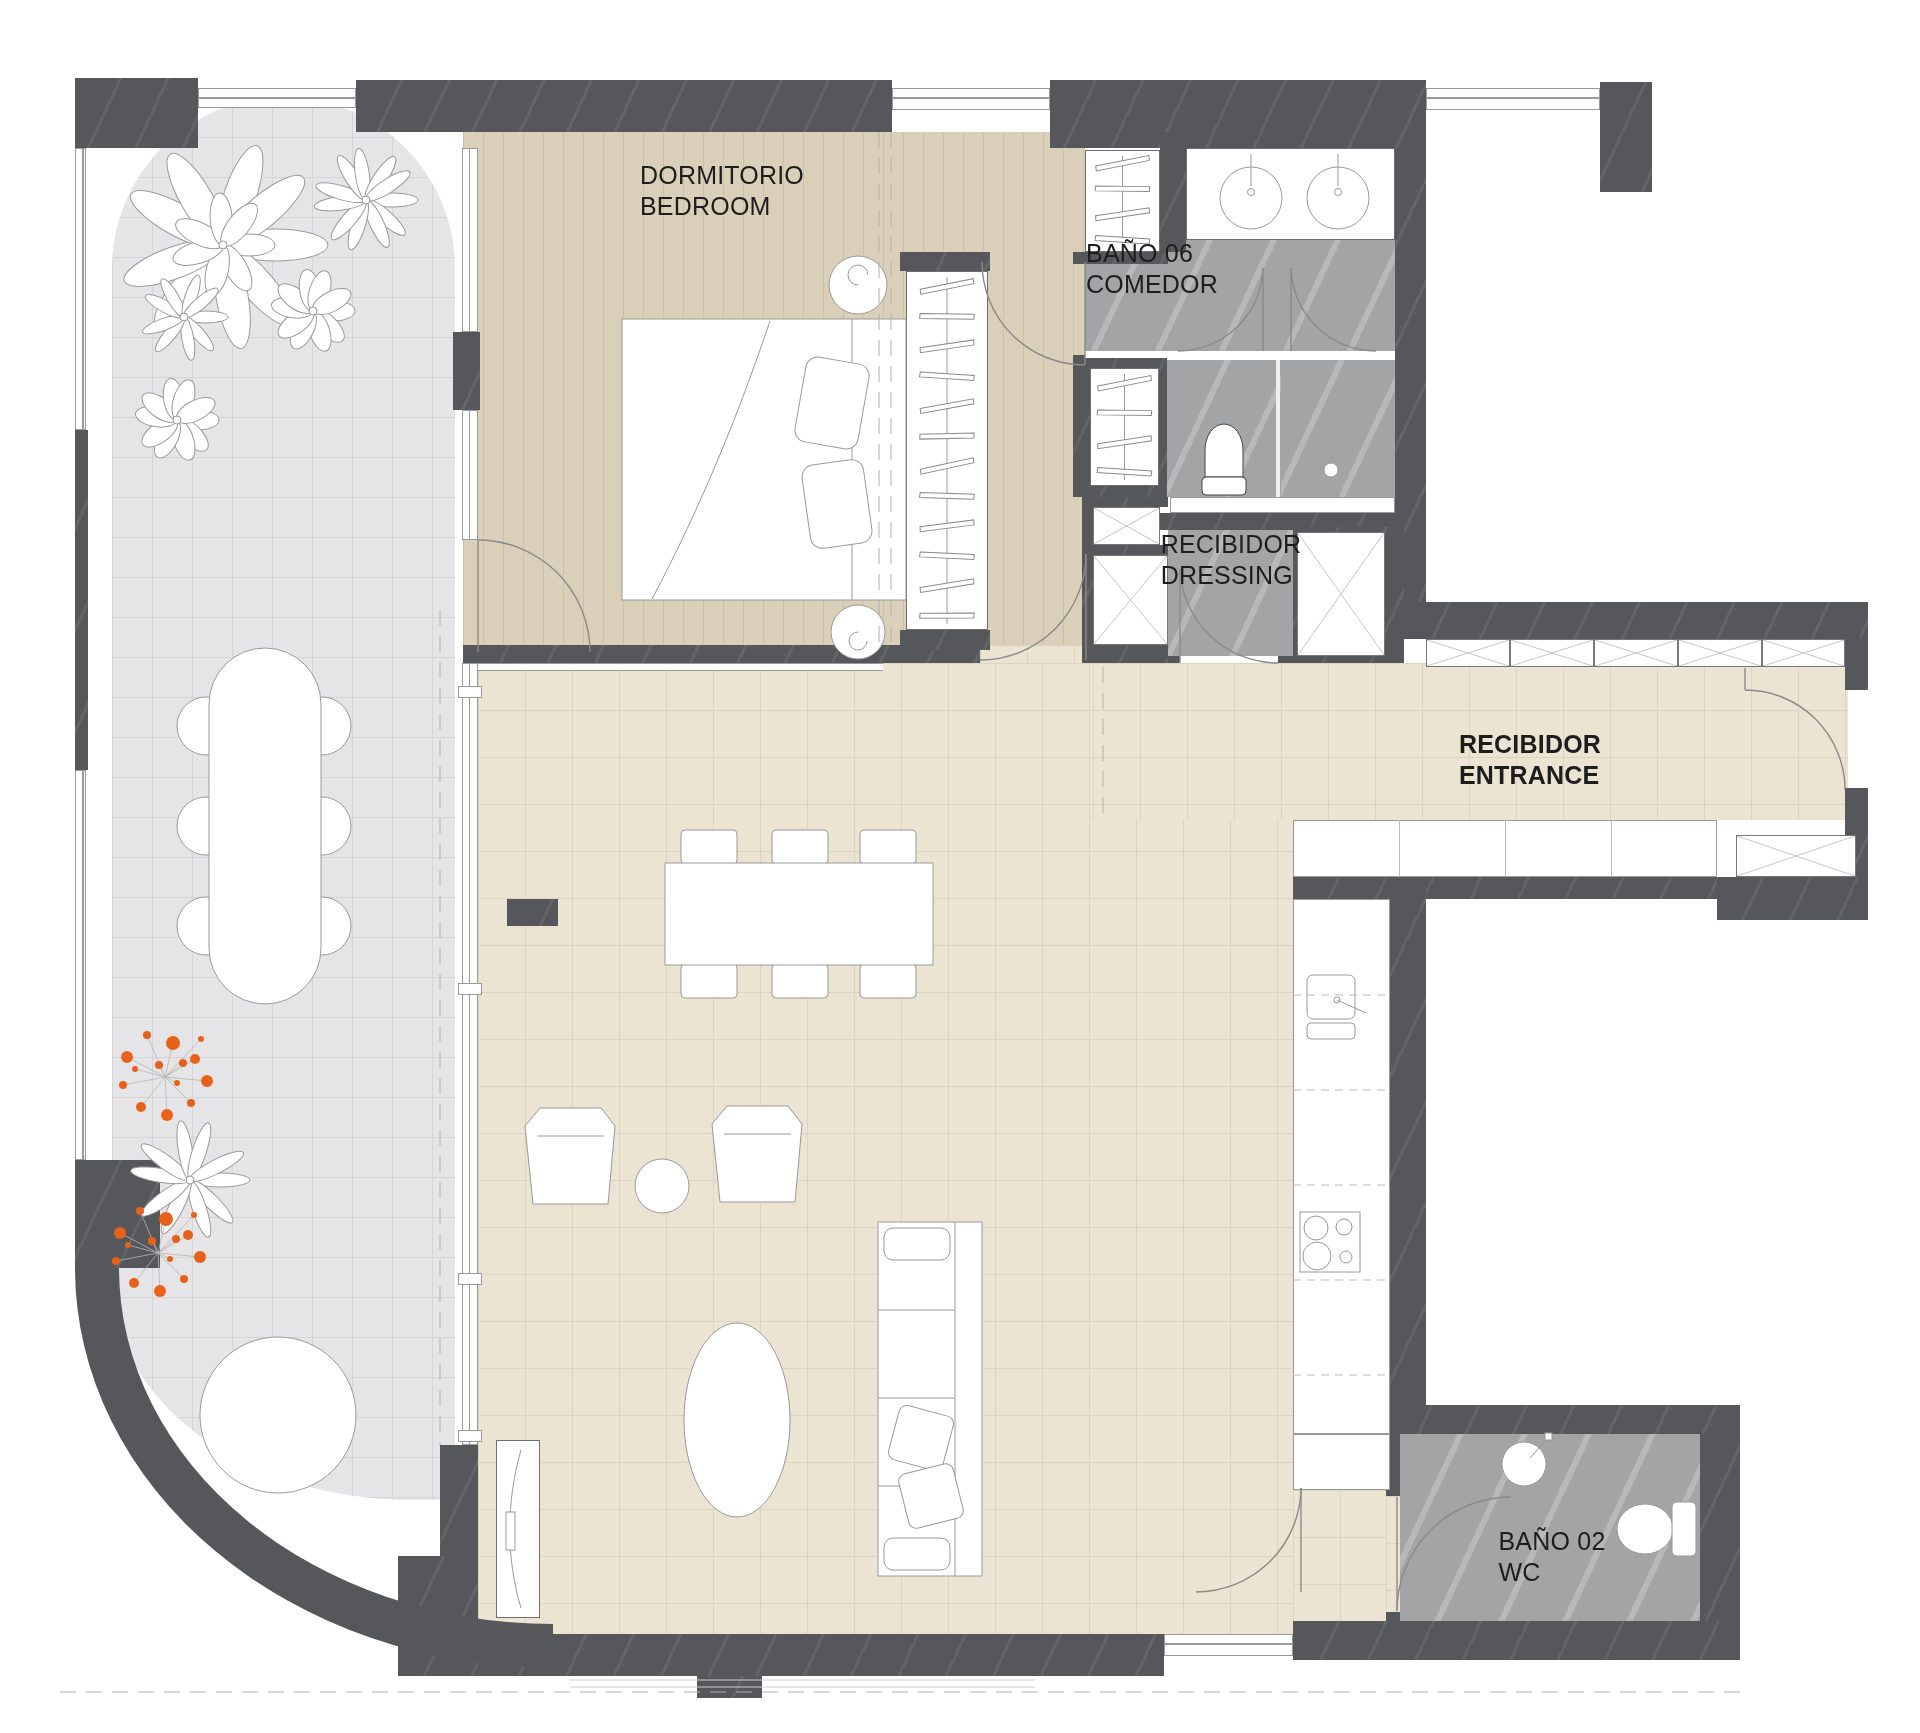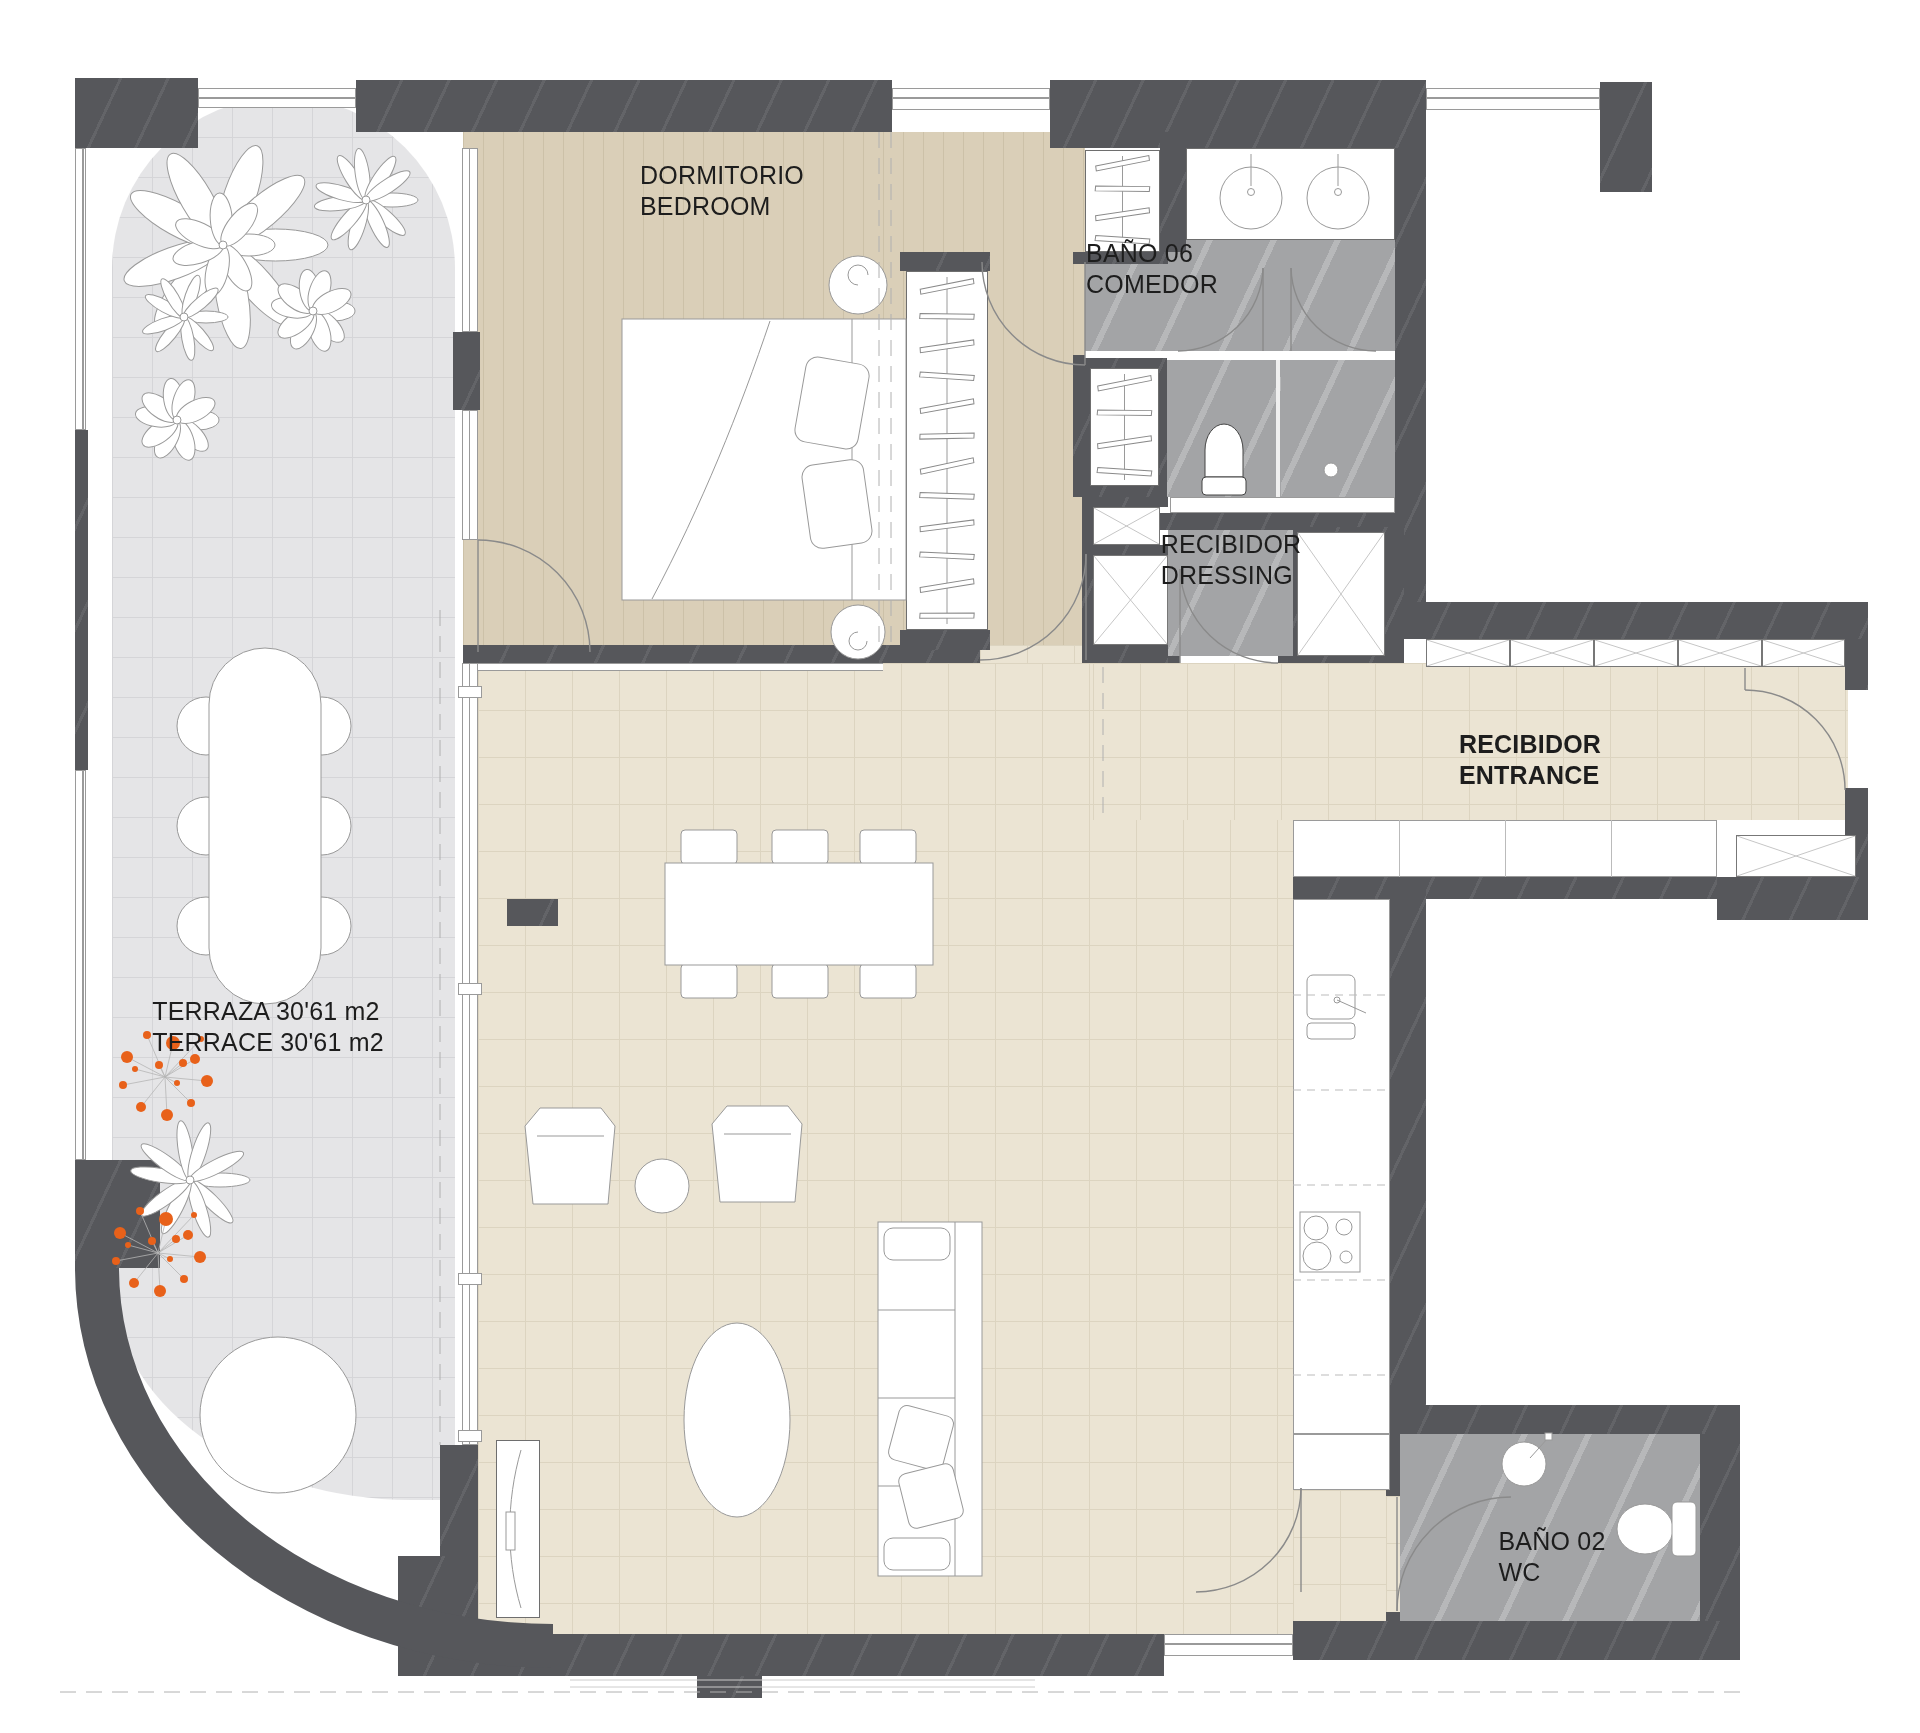--- a/index.html
+++ b/index.html
@@ -474,24 +474,20 @@
   </svg>
 
   <div class="label" style="left:722px;top:160px;">
     <div>DORMITORIO</div>
       <div>BEDROOM</div>
   </div>
   <div class="label" style="left:1152px;top:238px;">
     <div>BAÑO 06</div>
       <div>COMEDOR</div>
   </div>
-  <div class="label" style="left:268px;top:996px;">
-    <div>TERRAZA 30'61 m2</div>
-      <div>TERRACE 30'61 m2</div>
-  </div>
   <div class="label" style="left:1231px;top:529px;">
     <div>RECIBIDOR</div>
       <div>DRESSING</div>
   </div>
   <div class="label" style="left:1530px;top:729px;font-weight:bold;">
     <div>RECIBIDOR</div>
       <div>ENTRANCE</div>
   </div>
   <div class="label" style="left:1552px;top:1526px;">
     <div>BAÑO 02</div>

